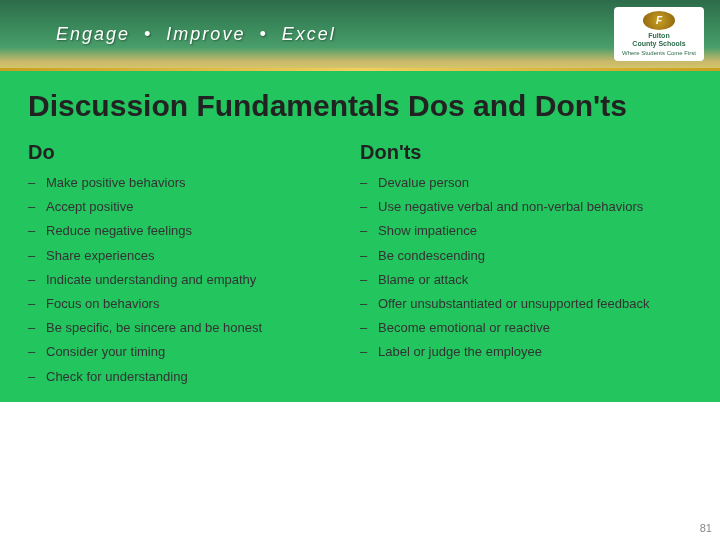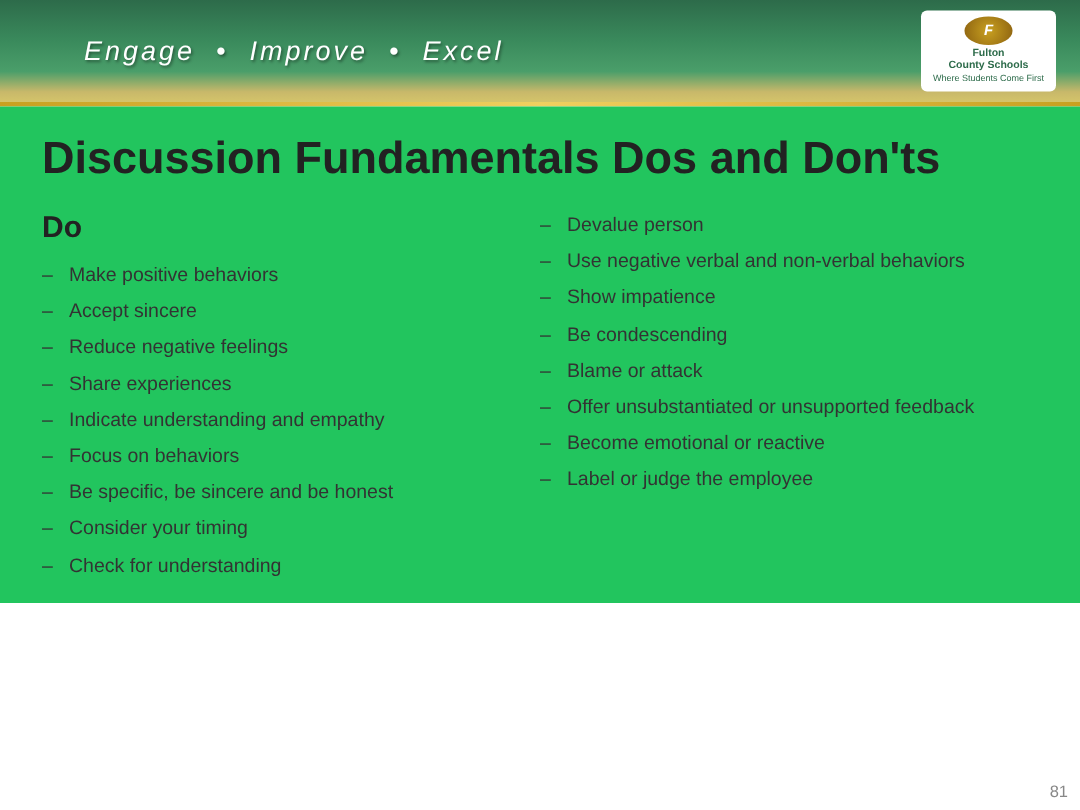--- a/index.html
+++ b/index.html
@@ -148,21 +148,21 @@
     <div class="column">
       <div class="column-header">Do</div>
 
       <div id="do-list">
           <div class="list-item">
             <span class="dash">–</span>
             <span class="item-text">Make positive behaviors</span>
           </div>
           <div class="list-item">
             <span class="dash">–</span>
-            <span class="item-text">Accept sincere</span>
+            <span class="item-text">Accept positive</span>
           </div>
           <div class="list-item">
             <span class="dash">–</span>
             <span class="item-text">Reduce negative feelings</span>
           </div>
           <div class="list-item">
             <span class="dash">–</span>
             <span class="item-text">Share experiences</span>
           </div>
           <div class="list-item">
@@ -182,20 +182,21 @@
             <span class="item-text">Consider your timing</span>
           </div>
           <div class="list-item">
             <span class="dash">–</span>
             <span class="item-text">Check for understanding</span>
           </div>
         </div>
     </div>
 
     <div class="column">
+      <div class="column-header">Don'ts</div>
       <div id="donts-list">
           <div class="list-item">
             <span class="dash">–</span>
             <span class="item-text">Devalue person</span>
           </div>
           <div class="list-item">
             <span class="dash">–</span>
             <span class="item-text">Use negative verbal and non-verbal behaviors</span>
           </div>
           <div class="list-item">

